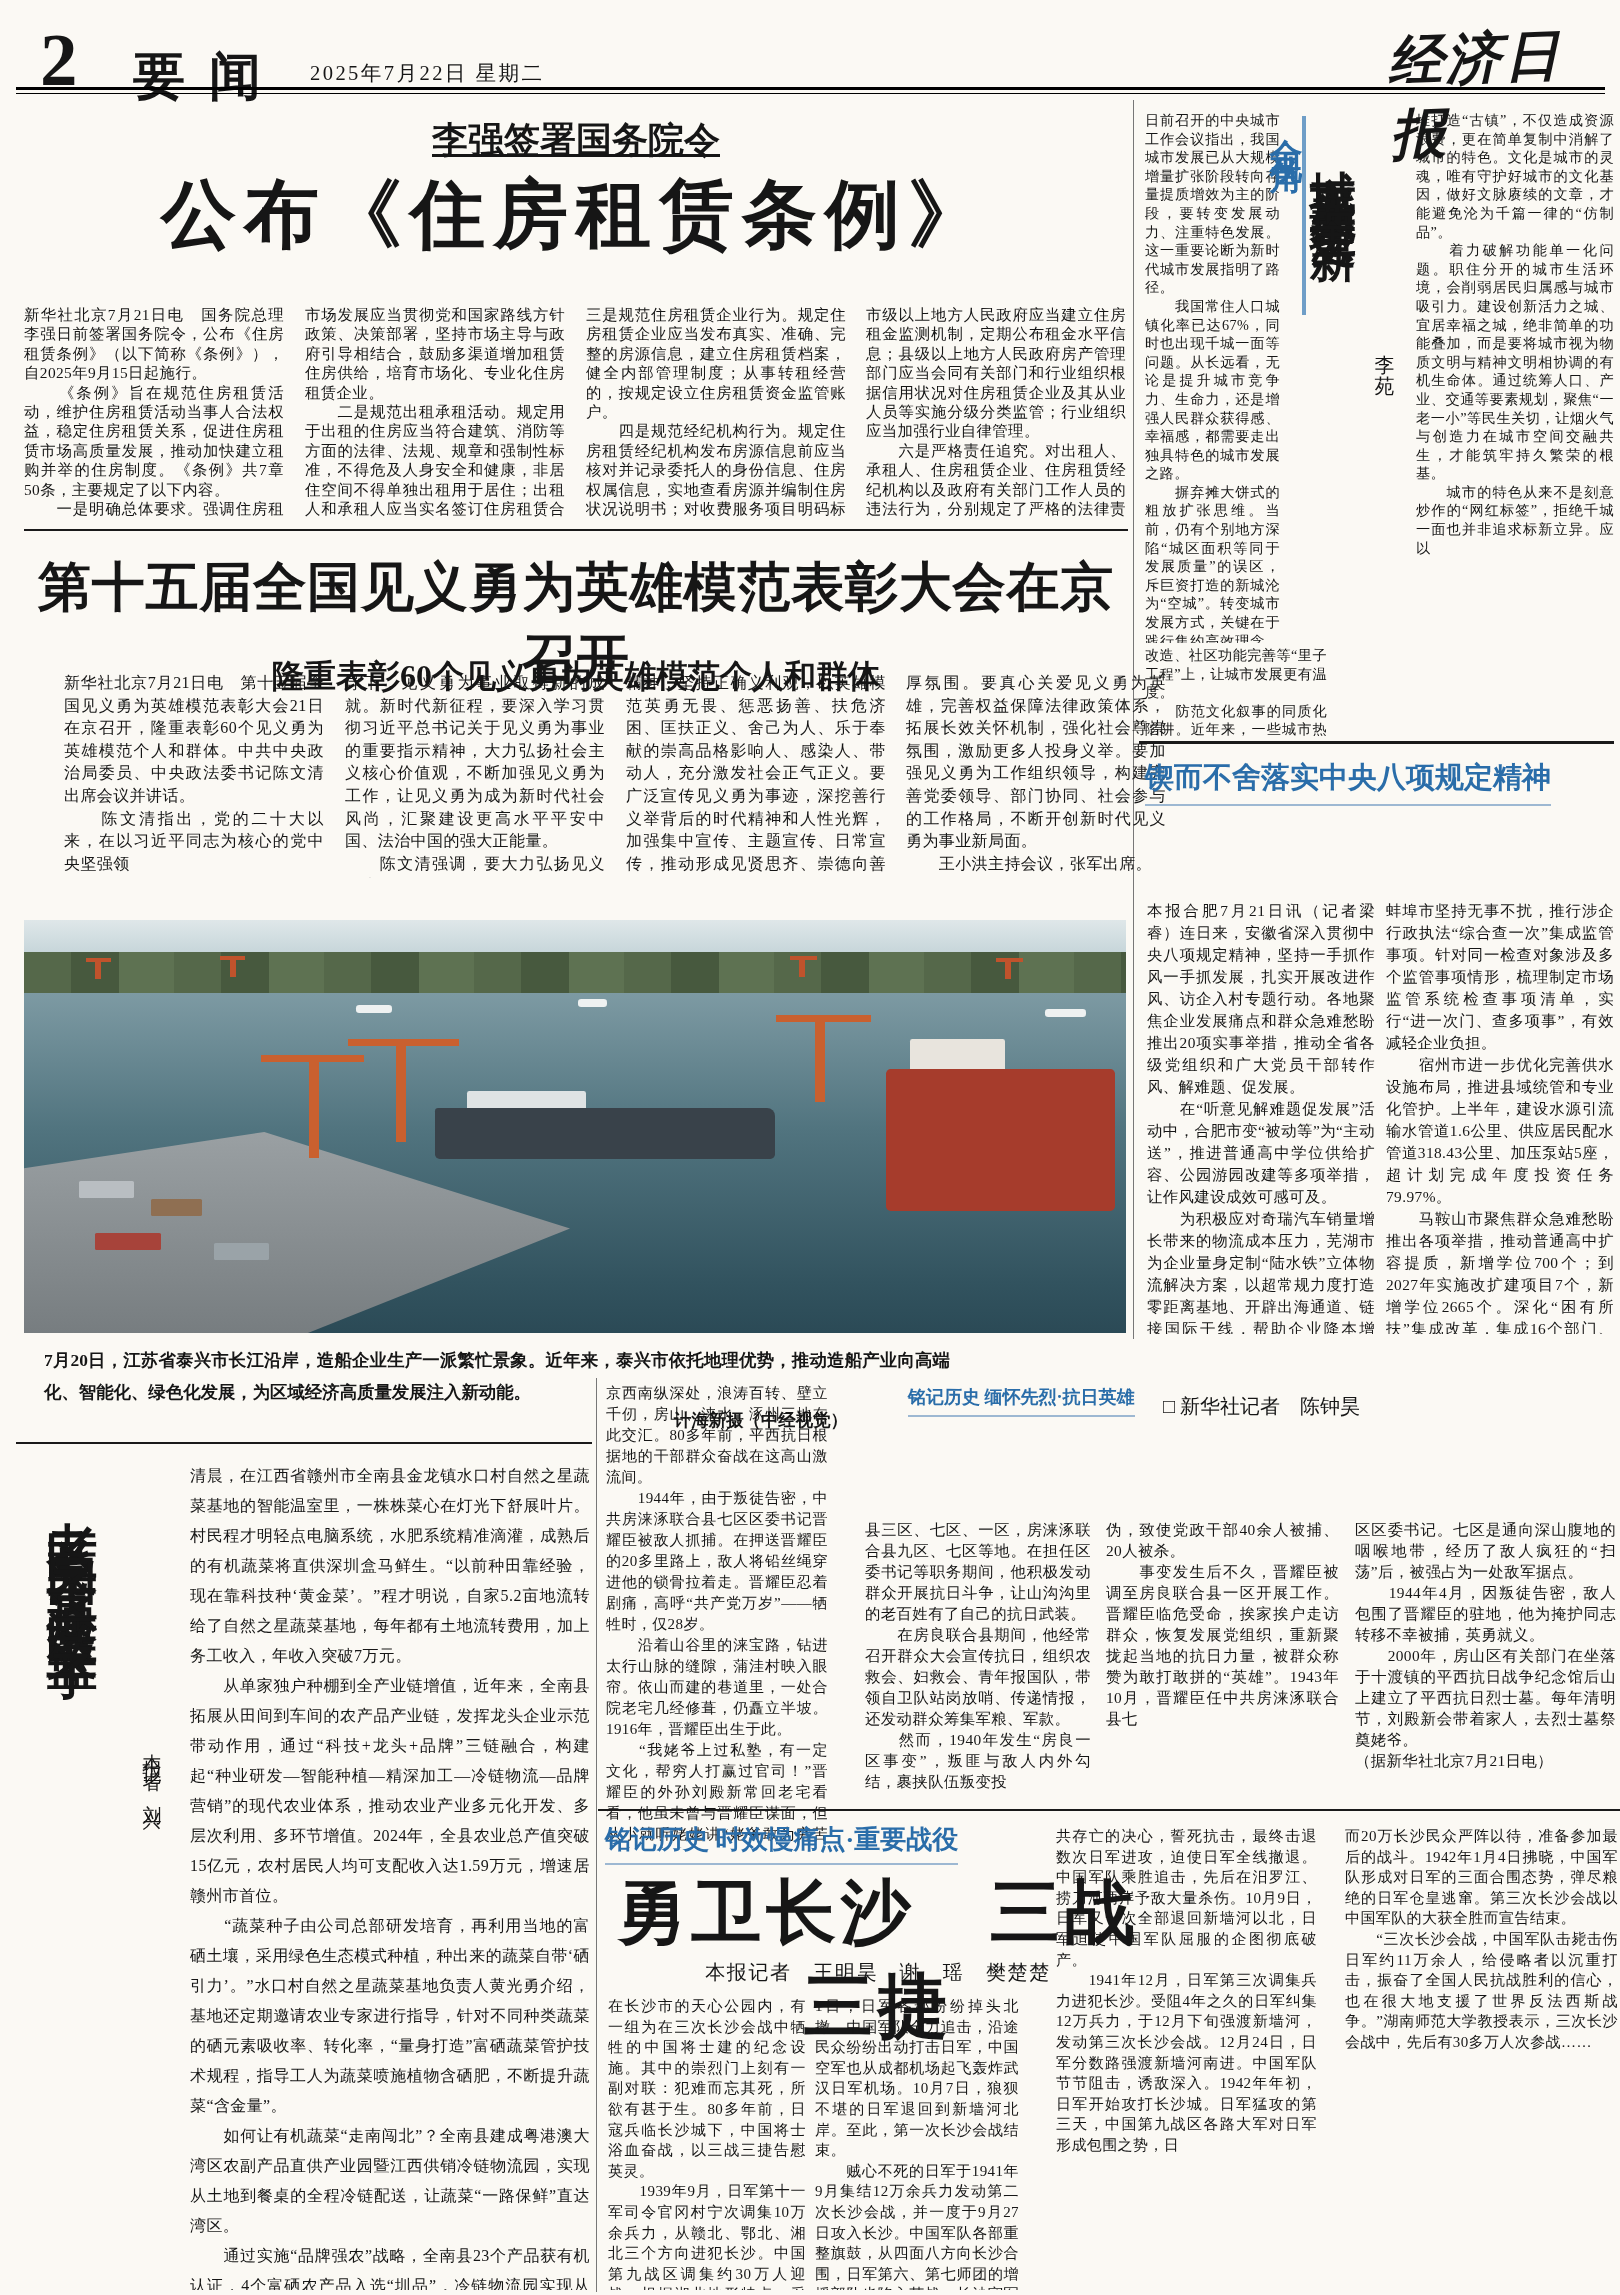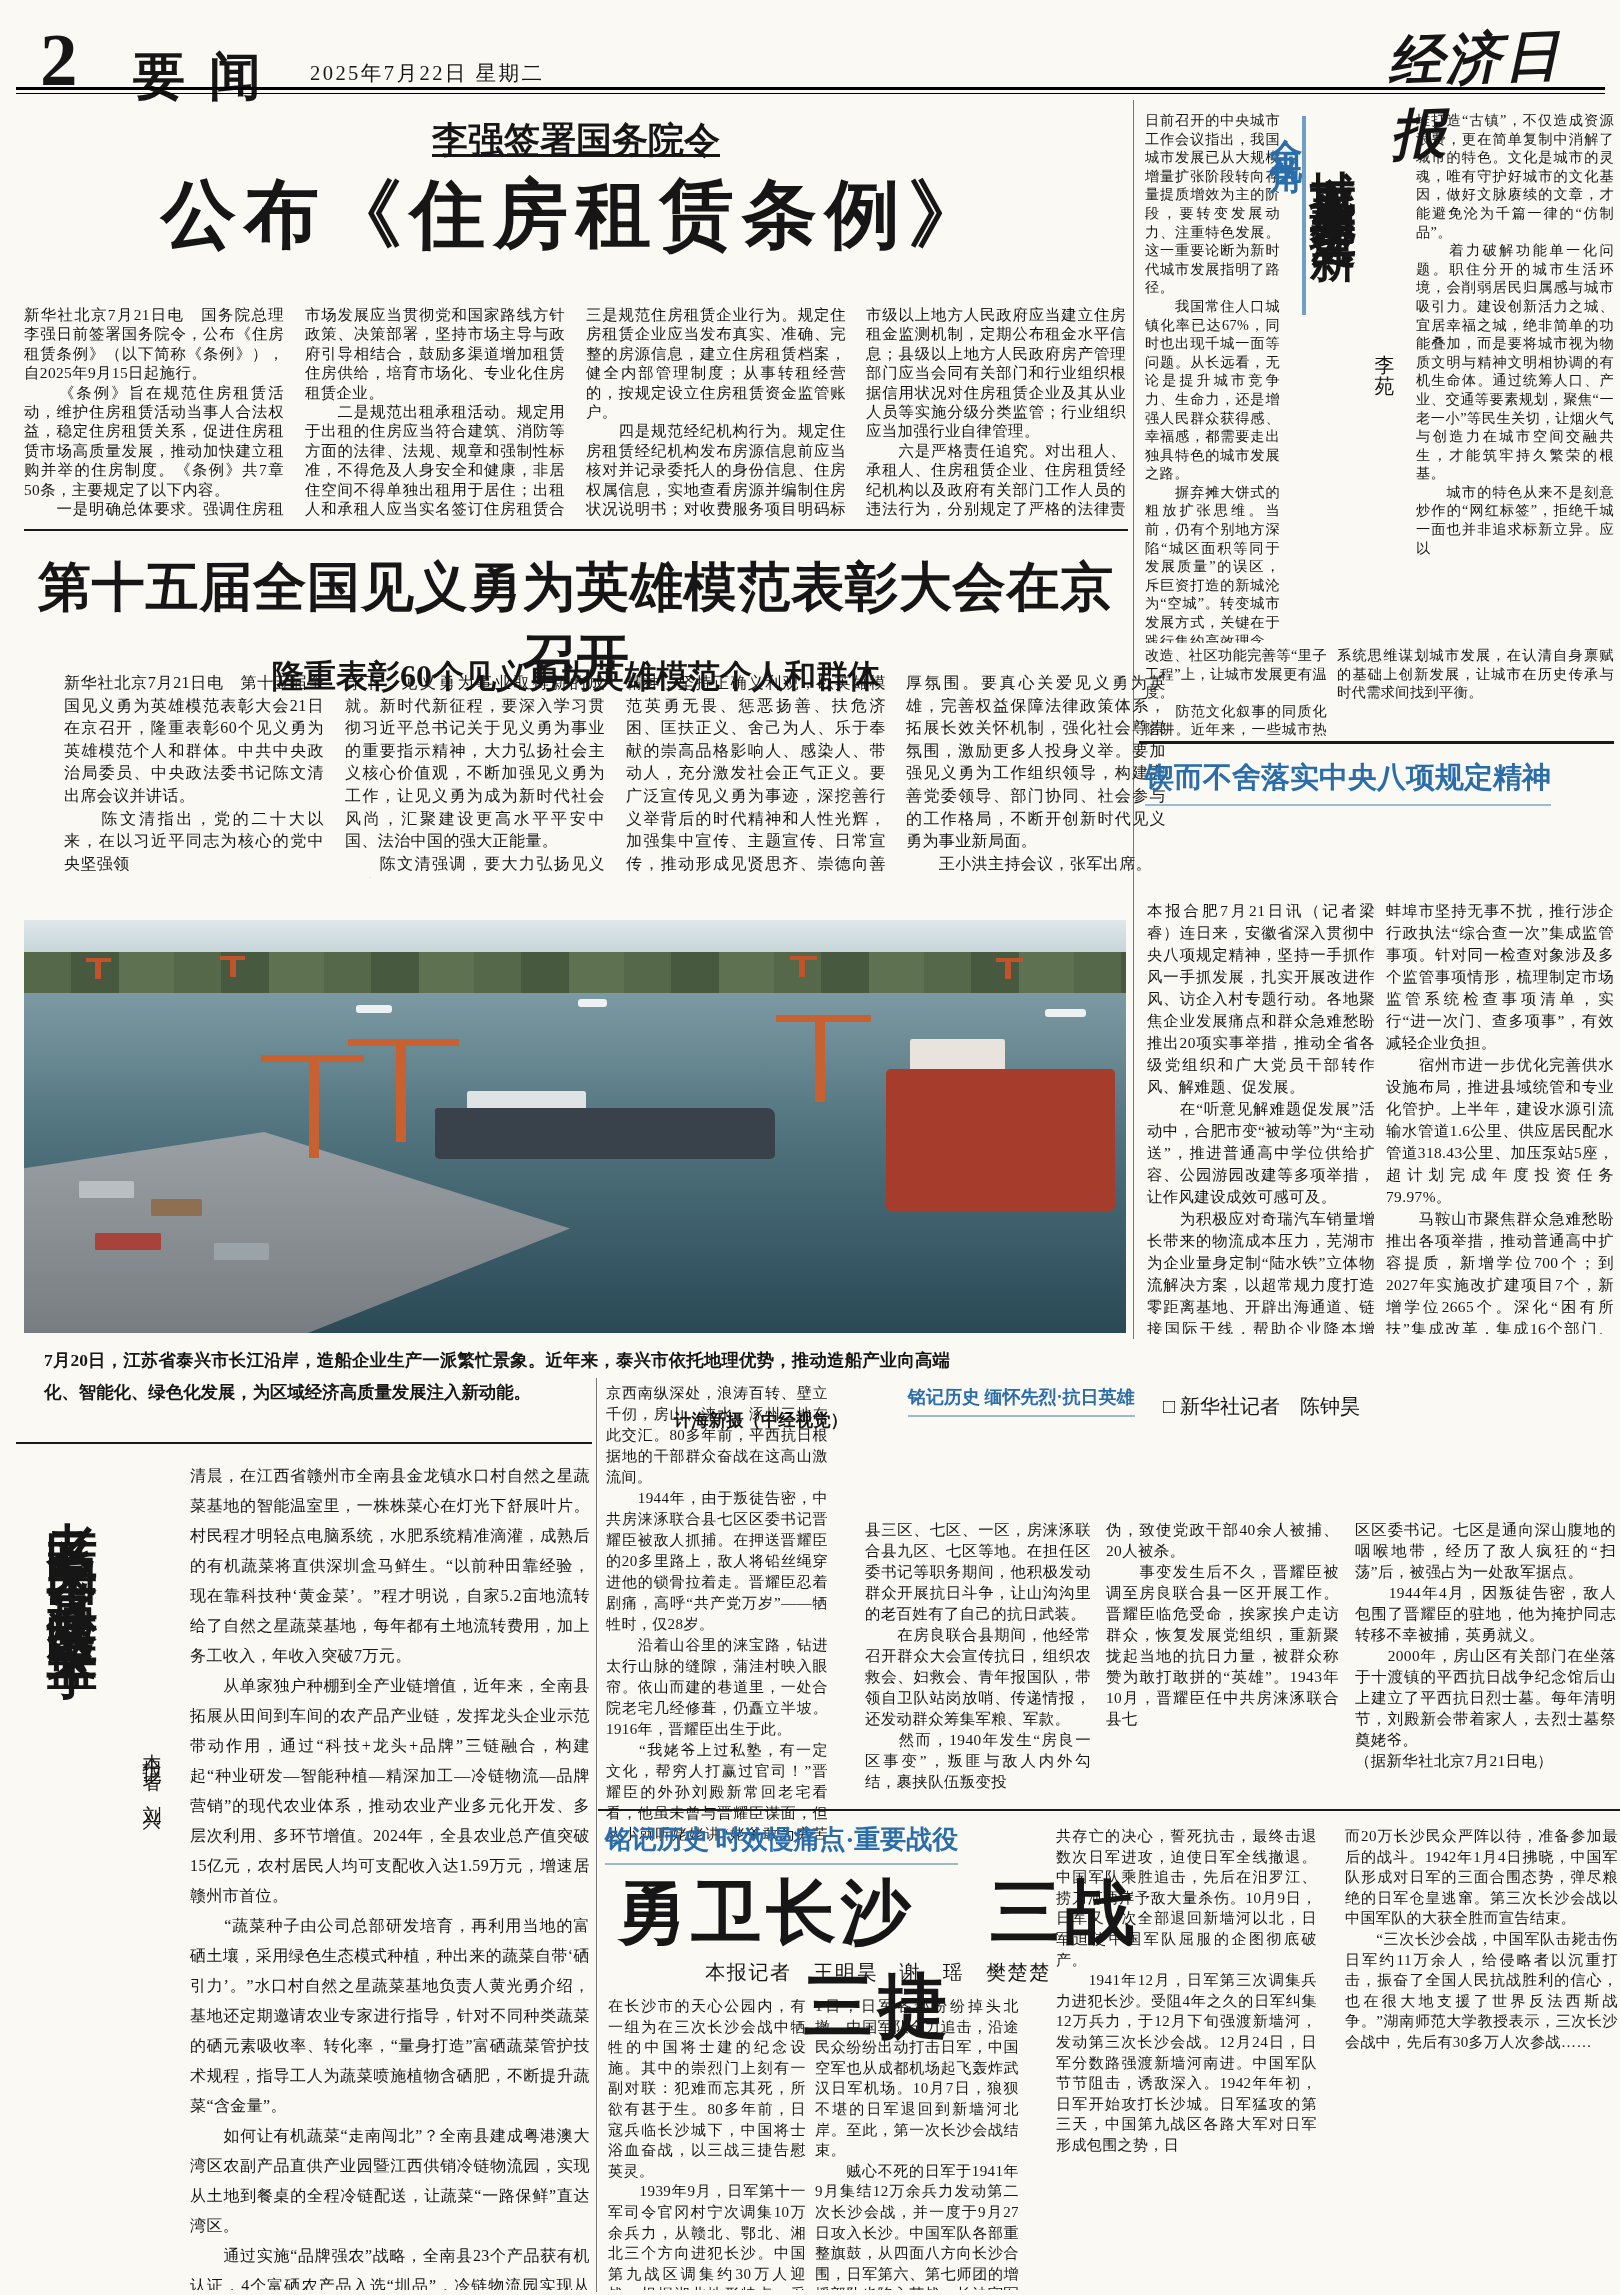--- a/index.html
+++ b/index.html
@@ -177,21 +177,20 @@
 　　摒弃摊大饼式的粗放扩张思维。当前，仍有个别地方深陷“城区面积等同于发展质量”的误区，斥巨资打造的新城沦为“空城”。转变城市发展方式，关键在于践行集约高效理念，将“以人民为中心”的精神落到实处，在存量更新中精耕细作，把功夫下在老旧管线</div>
   <div class="abs jcol city-colA2">改造、社区功能完善等“里子工程”上，让城市发展更有温度。
 　　防范文化叙事的同质化陷阱。近年来，一些城市热衷建设仿古建筑、扎</div>
   <div class="abs vert city-label blue sans">金视角</div>
   <div class="abs city-bar"></div>
   <div class="abs vert city-headline sans">城市更新先要理念更新</div>
   <div class="abs vert city-author">李苑</div>
   <div class="abs jcol city-colB">堆打造“古镇”，不仅造成资源浪费，更在简单复制中消解了城市的特色。文化是城市的灵魂，唯有守护好城市的文化基因，做好文脉赓续的文章，才能避免沦为千篇一律的“仿制品”。
 　　着力破解功能单一化问题。职住分开的城市生活环境，会削弱居民归属感与城市吸引力。建设创新活力之城、宜居幸福之城，绝非简单的功能叠加，而是要将城市视为物质文明与精神文明相协调的有机生命体。通过统筹人口、产业、交通等要素规划，聚焦“一老一小”等民生关切，让烟火气与创造力在城市空间交融共生，才能筑牢持久繁荣的根基。
 　　城市的特色从来不是刻意炒作的“网红标签”，拒绝千城一面也并非追求标新立异。应以</div>
-  <div class="abs jcol city-colB2">系统思维谋划城市发展，在认清自身禀赋的基础上创新发展，让城市在历史传承与时代需求间找到平衡。</div>
   <div class="abs rule-b"></div>
 
   <div class="abs anhui-kicker blue kicker-underline">锲而不舍落实中央八项规定精神</div>
   <div class="abs jcol anhui-body" style="left:1147px">本报合肥7月21日讯（记者梁睿）连日来，安徽省深入贯彻中央八项规定精神，坚持一手抓作风一手抓发展，扎实开展改进作风、访企入村专题行动。各地聚焦企业发展痛点和群众急难愁盼推出20项实事举措，推动全省各级党组织和广大党员干部转作风、解难题、促发展。
 　　在“听意见解难题促发展”活动中，合肥市变“被动等”为“主动送”，推进普通高中学位供给扩容、公园游园改建等多项举措，让作风建设成效可感可及。
 　　为积极应对奇瑞汽车销量增长带来的物流成本压力，芜湖市为企业量身定制“陆水铁”立体物流解决方案，以超常规力度打造零距离基地、开辟出海通道、链接国际干线，帮助企业降本增效。针对汽车出口“最后一公里”成本高、时效慢痛点，芜湖市在朱家桥港区攻坚打造总面积3.6万平方米的专用集装箱堆场。</div>
   <div class="abs jcol anhui-body" style="left:1386px">蚌埠市坚持无事不扰，推行涉企行政执法“综合查一次”集成监管事项。针对同一检查对象涉及多个监管事项情形，梳理制定市场监管系统检查事项清单，实行“进一次门、查多项事”，有效减轻企业负担。
 　　宿州市进一步优化完善供水设施布局，推进县域统管和专业化管护。上半年，建设水源引流输水管道1.6公里、供应居民配水管道318.43公里、加压泵站5座，超计划完成年度投资任务79.97%。
 　　马鞍山市聚焦群众急难愁盼推出各项举措，推动普通高中扩容提质，新增学位700个；到2027年实施改扩建项目7个，新增学位2665个。深化“困有所扶”集成改革，集成16个部门、82项救助帮扶政策，落实困难群众专项帮扶资金，完善乡镇（街道）临时救助准备金制度；深化“名医上马”工程，加强与长三角地区医疗合作，提高医疗诊治水平和服务能力。</div>
 

